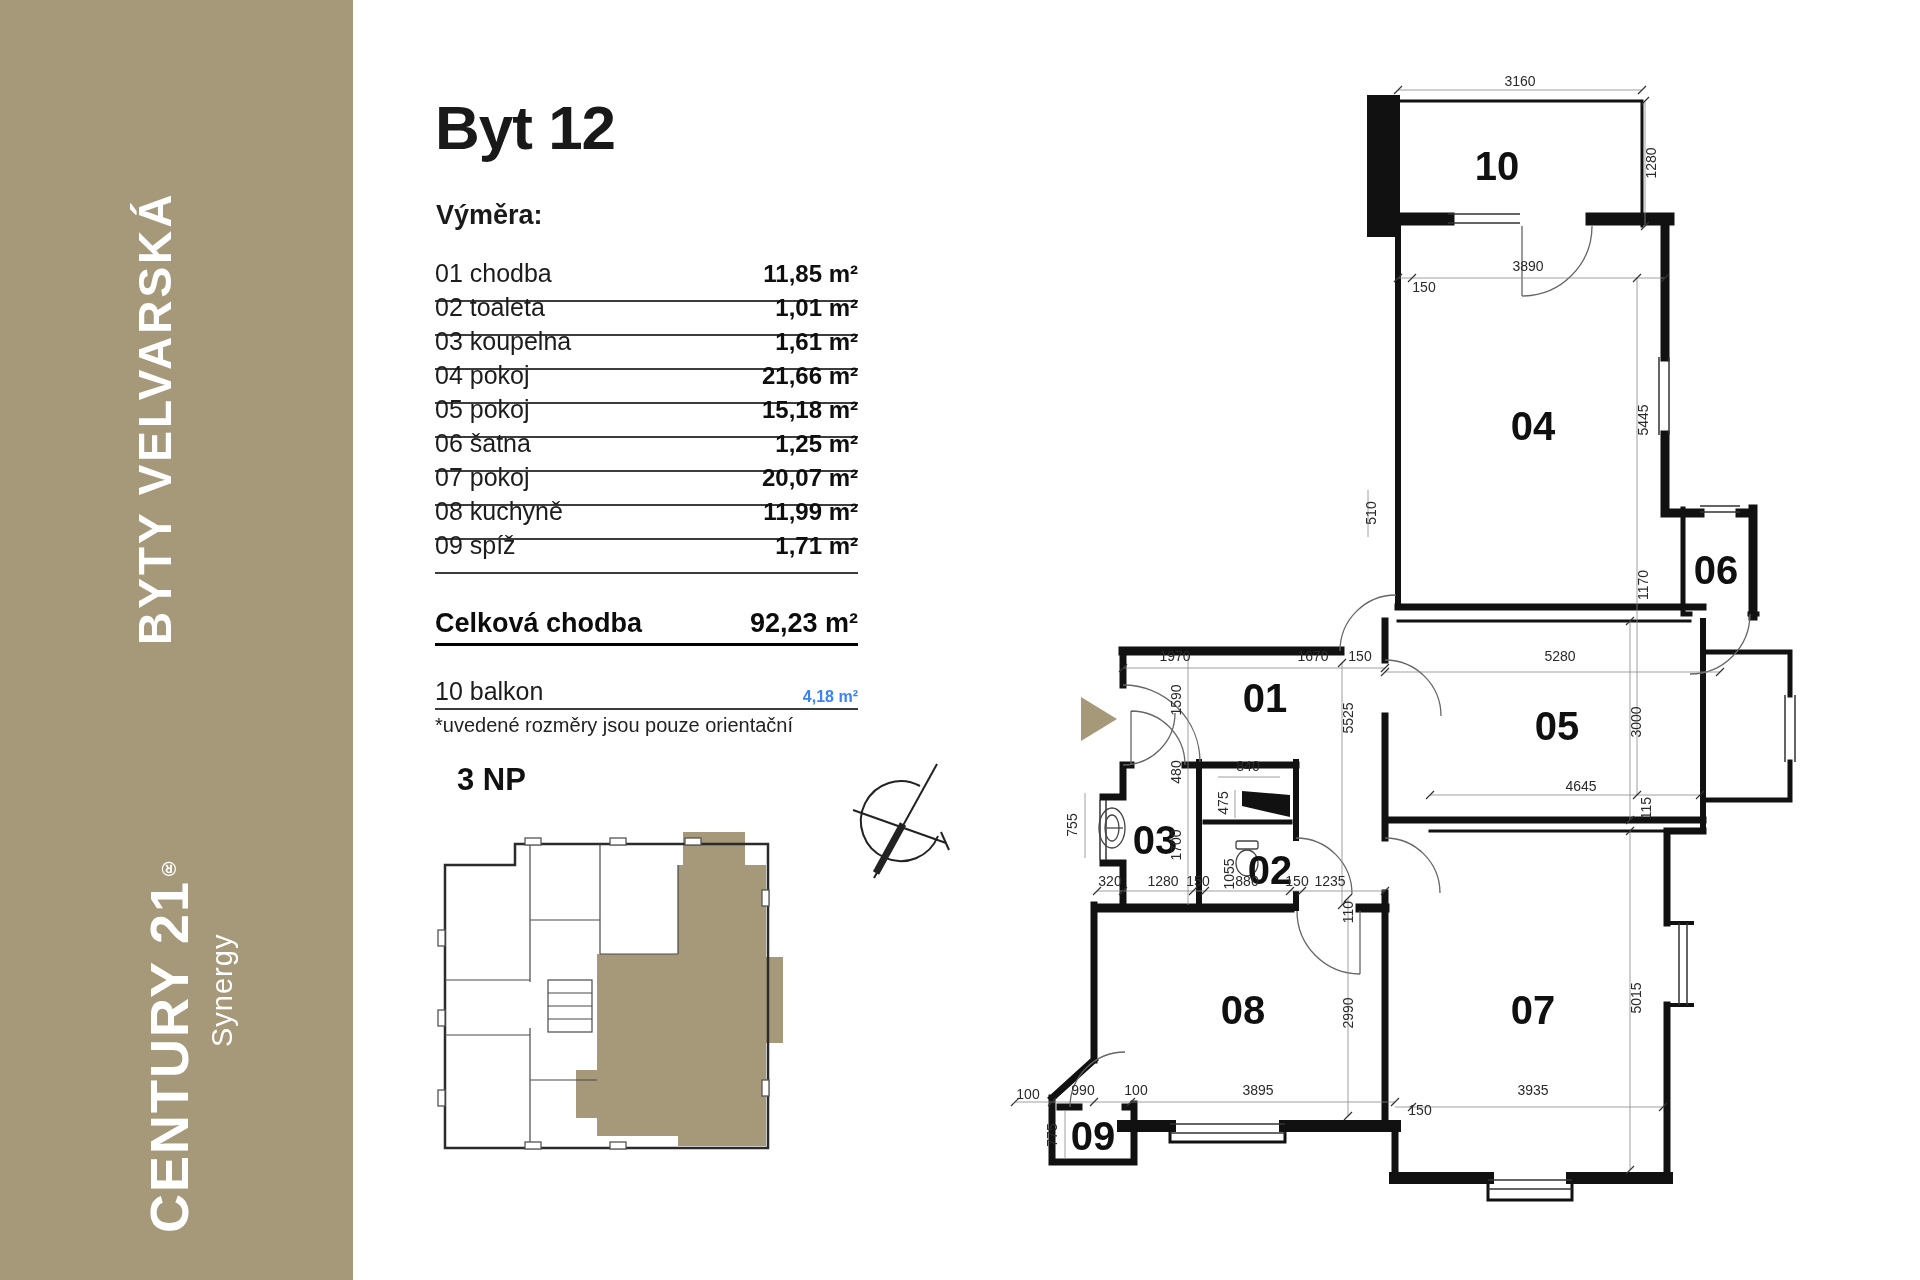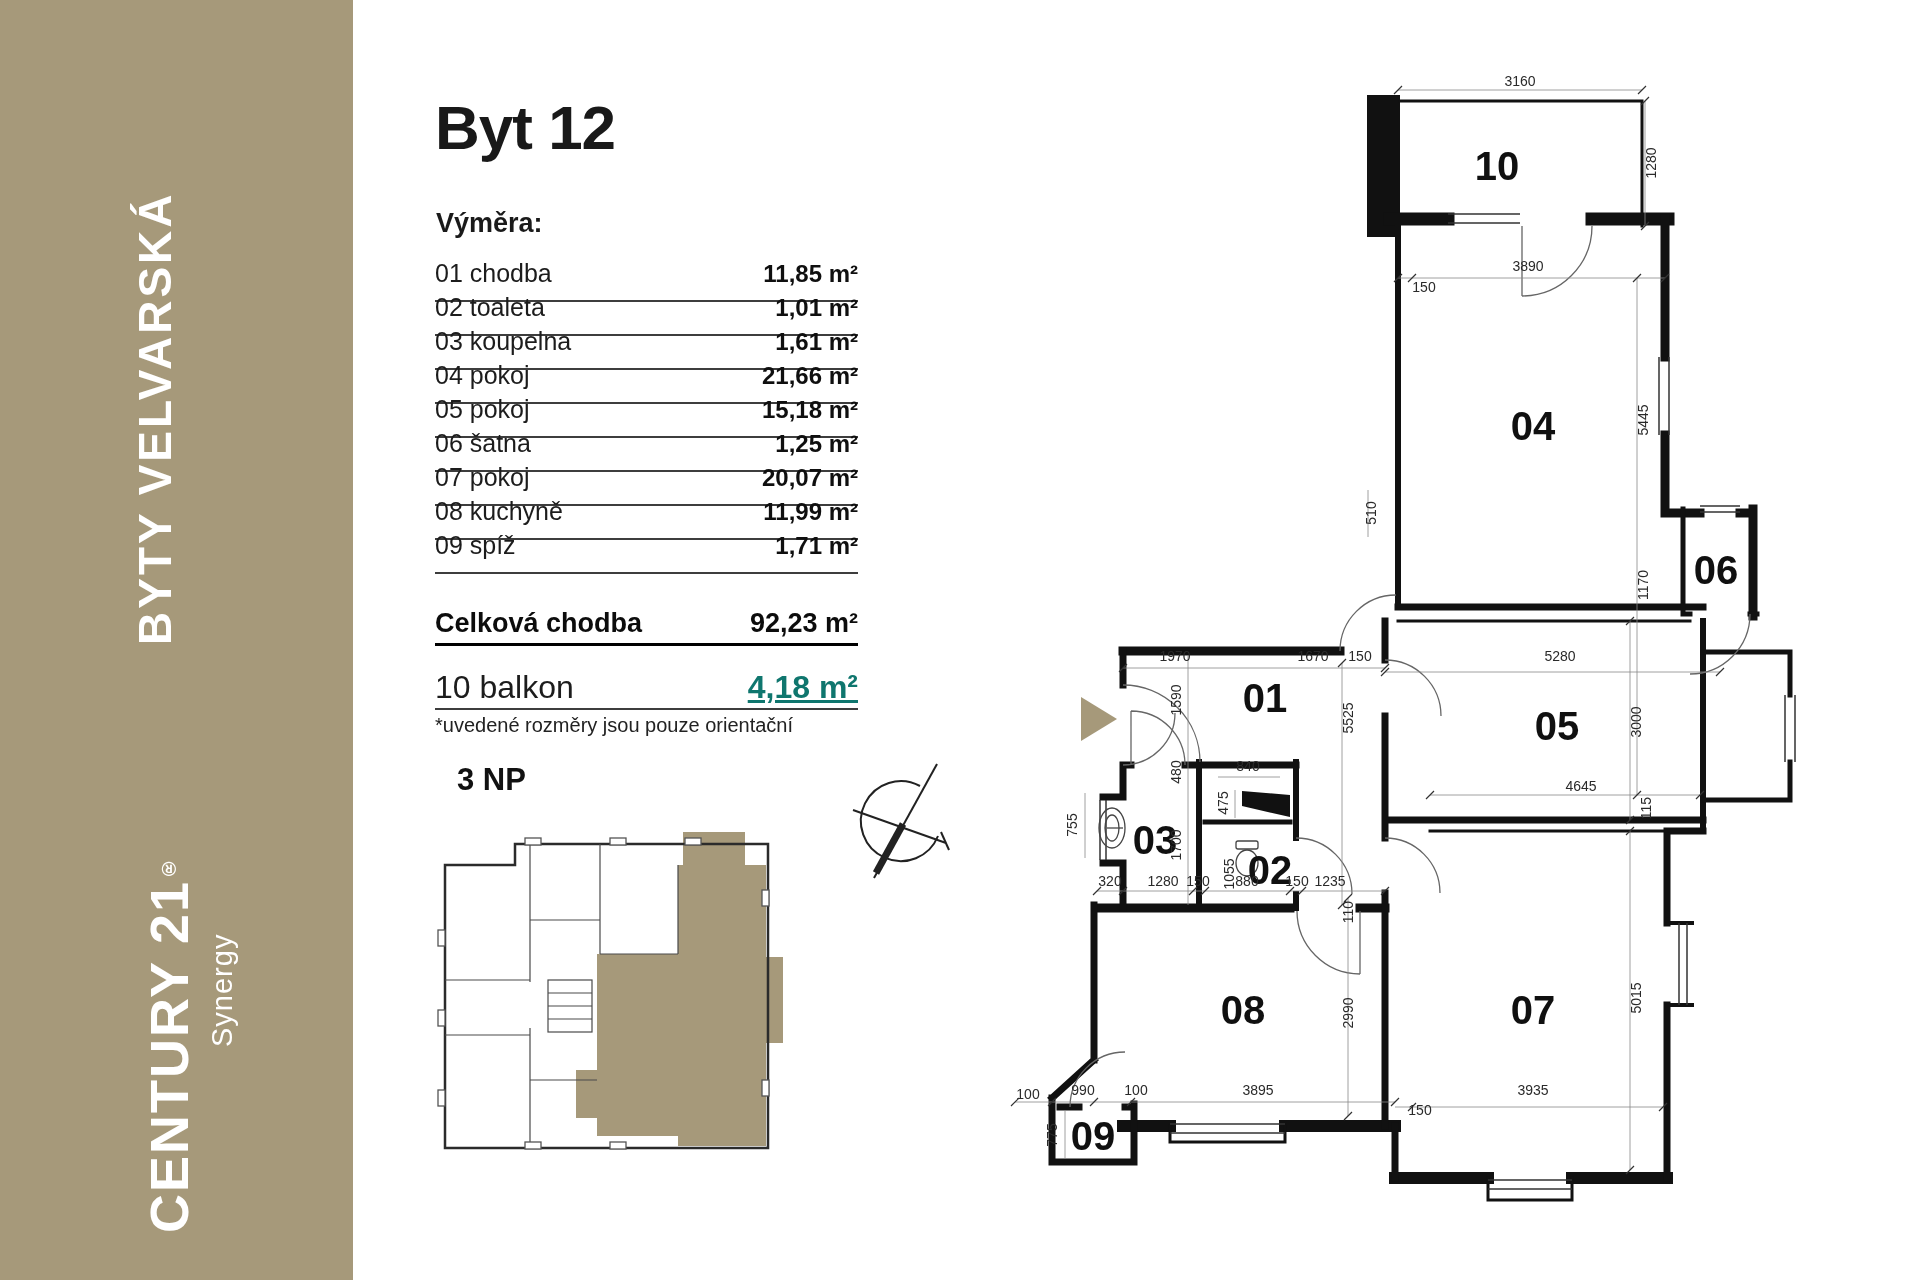--- a/index.html
+++ b/index.html
@@ -7,33 +7,33 @@
   .abs{position:absolute;}
   
   #sidebar{left:0;top:0;width:353px;height:1280px;background:#a6997a;}
   .v{position:absolute;writing-mode:vertical-rl;transform:rotate(180deg);color:#fff;white-space:nowrap;}
   #project{left:128px;top:85px;height:560px;font-size:46px;font-weight:700;letter-spacing:3px;}
   #brand{left:138px;top:763px;height:470px;font-size:54px;font-weight:700;letter-spacing:2px;}
   #brand .reg{font-size:20px;font-weight:700;}
   #subbrand{left:206px;top:852px;height:195px;font-size:29px;font-weight:400;letter-spacing:1px;}
   
   #title{left:435px;top:92px;font-size:62px;font-weight:800;color:#191919;letter-spacing:-1px;}
-  #vymera{left:436px;top:208px;font-size:27px;font-weight:800;color:#1a1a1a;}
+  #vymera{left:436px;top:200px;font-size:27px;font-weight:800;color:#1a1a1a;}
   #roomlist{left:435px;top:268px;width:423px;}
   .row{display:flex;justify-content:space-between;align-items:flex-end;height:34px;
        border-bottom:2px solid #3d3d3d;padding-bottom:12px;box-sizing:border-box;}
   .row .lbl{font-size:25px;color:#1c1c1c;}
   .row .val{font-size:24px;font-weight:700;color:#0f0f0f;}
   #totalrow{left:435px;top:606px;width:423px;display:flex;justify-content:space-between;align-items:flex-end;
        border-bottom:3px solid #000;padding-bottom:4px;box-sizing:border-box;height:40px;}
   #totalrow .lbl,#totalrow .val{font-size:27px;font-weight:800;color:#0c0c0c;}
   #balkonrow{left:435px;top:682px;width:423px;display:flex;justify-content:space-between;align-items:flex-end;
        border-bottom:2px solid #3d3d3d;padding-bottom:2px;box-sizing:border-box;height:28px;}
-  #balkonrow .lbl{font-size:32px;color:#1c1c1c;}
-  #balkonrow .val{font-size:32px;font-weight:700;color:#0f766e;text-decoration:underline;}
+  #balkonrow .lbl{font-size:25px;color:#1c1c1c;}
+  #balkonrow .val{font-size:16px;font-weight:700;color:#3b82f6;}
   #note{left:435px;top:714px;font-size:20px;color:#222;}
   #np{left:457px;top:762px;font-size:31px;font-weight:800;color:#111;}
   svg text{font-family:"Liberation Sans",sans-serif;}
   .dim{font-size:14px;fill:#2a2a2a;}
   .rlabel{font-size:40px;font-weight:700;fill:#101010;}
 </style>
 </head>
 <body>
 
 <div id="sidebar" class="abs">

